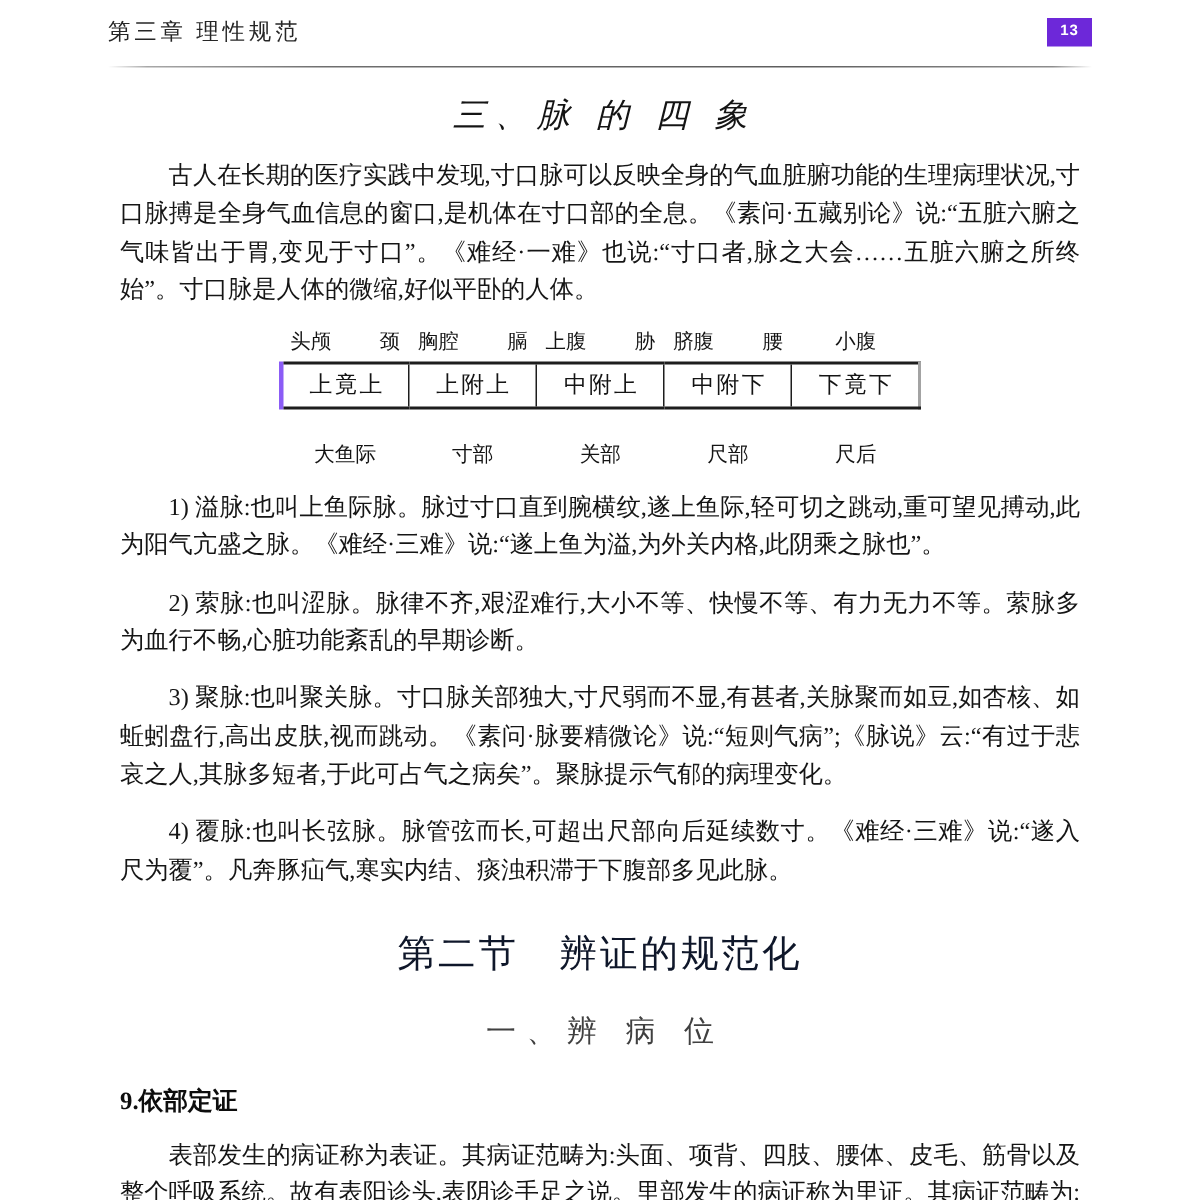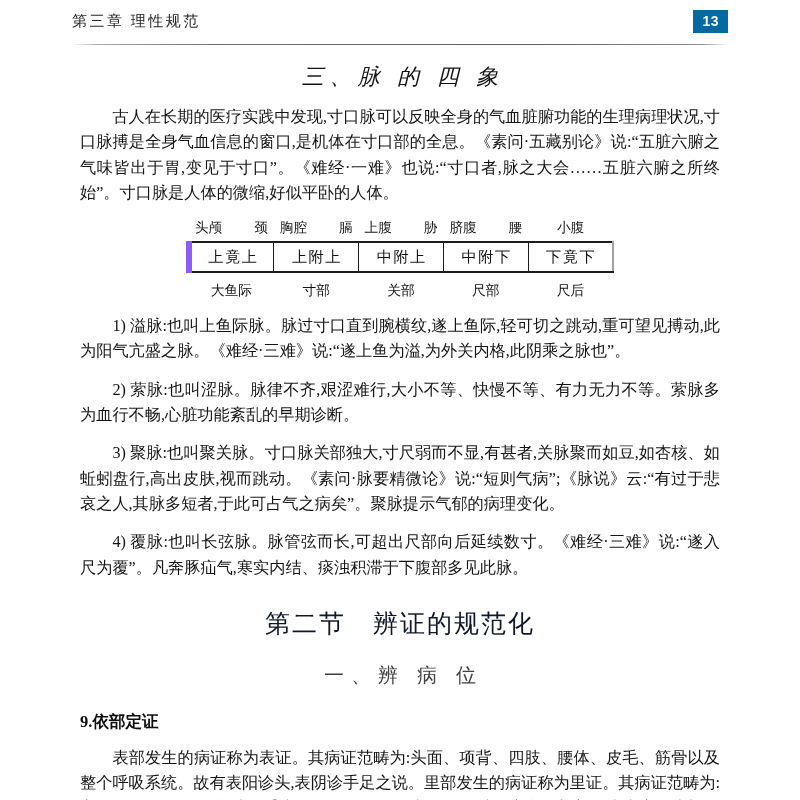--- a/index.html
+++ b/index.html
@@ -32,23 +32,23 @@
   }
   #chapter-label {
     font-size: 15px;
     letter-spacing: 2.5px;
     color: #262626;
     font-family: "Liberation Serif", "DejaVu Serif", serif;
     white-space: nowrap;
   }
   #page-number-box {
     margin-left: 4px;
-    background: #0369a1;
+    background: #6d28d9;
     color: #ffffff;
-    font-size: 14px;
+    font-size: 10px;
     font-weight: bold;
     line-height: 1;
     padding: 4px 9px 5px 9px;
     font-family: "Liberation Sans", sans-serif;
     letter-spacing: 0.5px;
   }
   #head-rule {
     position: absolute;
     top: 36px;
     left: 0px;
@@ -120,26 +120,26 @@
   tr.anatomy-row td .pair span { white-space: nowrap; }
   tr.anatomy-row td.single { text-align: center; }
 
   tr.box-row td {
     border: 1px solid #1d1d1d;
     height: 28px;
     line-height: 28px;
     letter-spacing: 1.5px;
     text-indent: 1.5px;
   }
-  tr.box-row td:first-child { border-left: 6px solid #8b5cf6; }
+  tr.box-row td:first-child { border-left: 3px solid #8b5cf6; }
   tr.box-row td:last-child { border-right: 2px solid #a3a3a3; }
   tr.box-row td { border-top: 2px solid #1d1d1d; border-bottom: 2px solid #1d1d1d; }
 
   tr.position-row td {
-    padding-top: 8px;
+    padding-top: 20px;
     font-size: 13.8px;
     line-height: 18px;
     height: 20px;
   }
 
   
   h2#subsection-title {
     margin: 26px 0 0 0;
     font-size: 25px;
     font-weight: normal;

